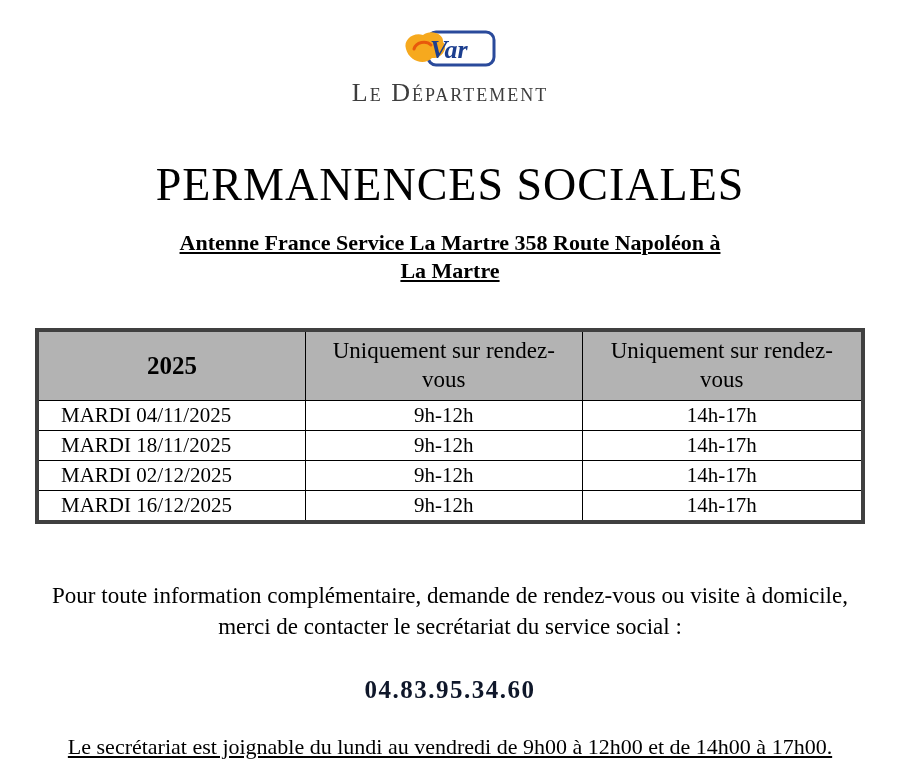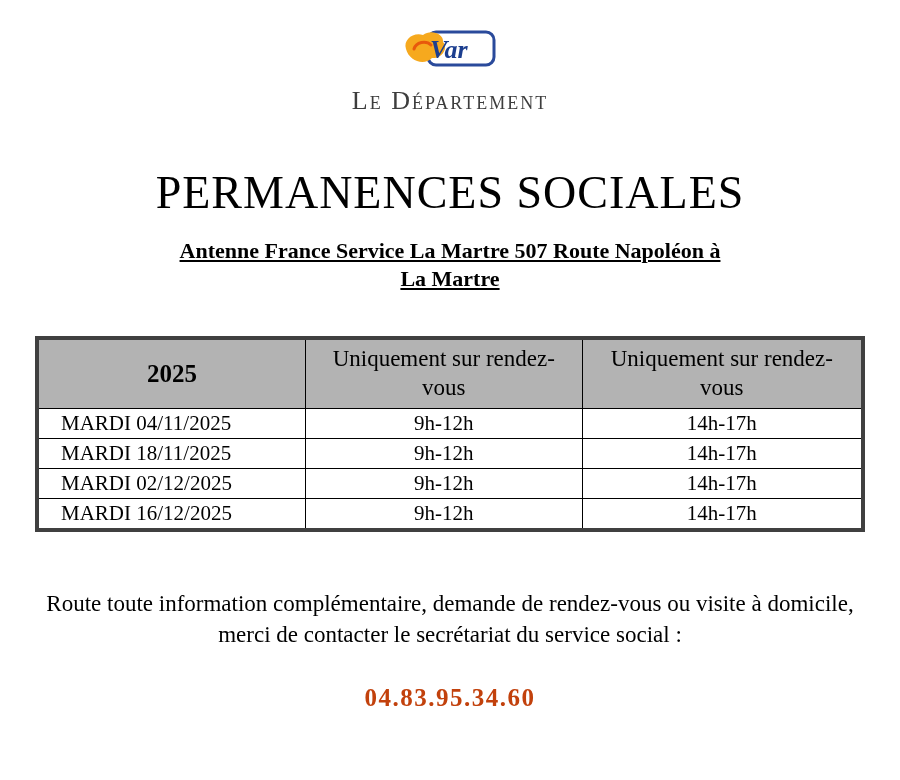--- a/index.html
+++ b/index.html
@@ -18,21 +18,21 @@
     width: 900px;
     height: 780px;
     overflow: hidden;
     text-align: center;
   }
 
   
   .logo-block { padding-top: 28px; }
   .logo-graphic { display: inline-block; line-height: 0; }
   .logo-caption {
-    margin-top: 10px;
+    margin-top: 2px;
     font-size: 26px;
     font-variant: small-caps;
     letter-spacing: 2px;
     color: #3d3d3d;
   }
 
   
   .doc-title {
     margin: 50px 0 0 0;
     font-size: 46px;
@@ -118,21 +118,21 @@
         <path d="M14,21 C16,14 26,12 31,17" fill="none" stroke="#e8590c" stroke-width="3" stroke-linecap="round"></path>
         <text x="30" y="30" font-style="italic" font-weight="bold" font-size="26" fill="#1c3e8f">Var</text>
       </svg>
     </div>
     <div class="logo-caption">Le Département</div>
   </header>
 
   <h1 class="doc-title">PERMANENCES SOCIALES</h1>
 
   <h2 class="doc-subtitle">
-    <span>Antenne France Service La Martre 507 Route Napoléon à</span><br>
+    <span>Antenne France Service La Martre 358 Route Napoléon à</span><br>
     <span>La Martre</span>
   </h2>
 
   <table class="schedule">
     <colgroup>
       <col style="width:32.5%">
       <col style="width:33.5%">
       <col style="width:34%">
     </colgroup>
     <thead>
@@ -159,18 +159,19 @@
         <td>14h-17h</td>
       </tr>
       <tr>
         <td class="date-cell">MARDI 16/12/2025</td>
         <td>9h-12h</td>
         <td>14h-17h</td>
       </tr>
     </tbody>
   </table>
 
-  <p class="info-paragraph">Route toute information complémentaire, demande de rendez-vous ou visite à domicile, merci de contacter le secrétariat du service social :</p>
+  <p class="info-paragraph">Pour toute information complémentaire, demande de rendez-vous ou visite à domicile, merci de contacter le secrétariat du service social :</p>
 
-  <p class="phone-number" style="color: #c2410c;">04.83.95.34.60</p>
+  <p class="phone-number" style="color: #0f172a;">04.83.95.34.60</p>
 
+  <p class="footer-note">Le secrétariat est joignable du lundi au vendredi de 9h00 à 12h00 et de 14h00 à 17h00.</p>
 
 </div>
 
 </body></html>

